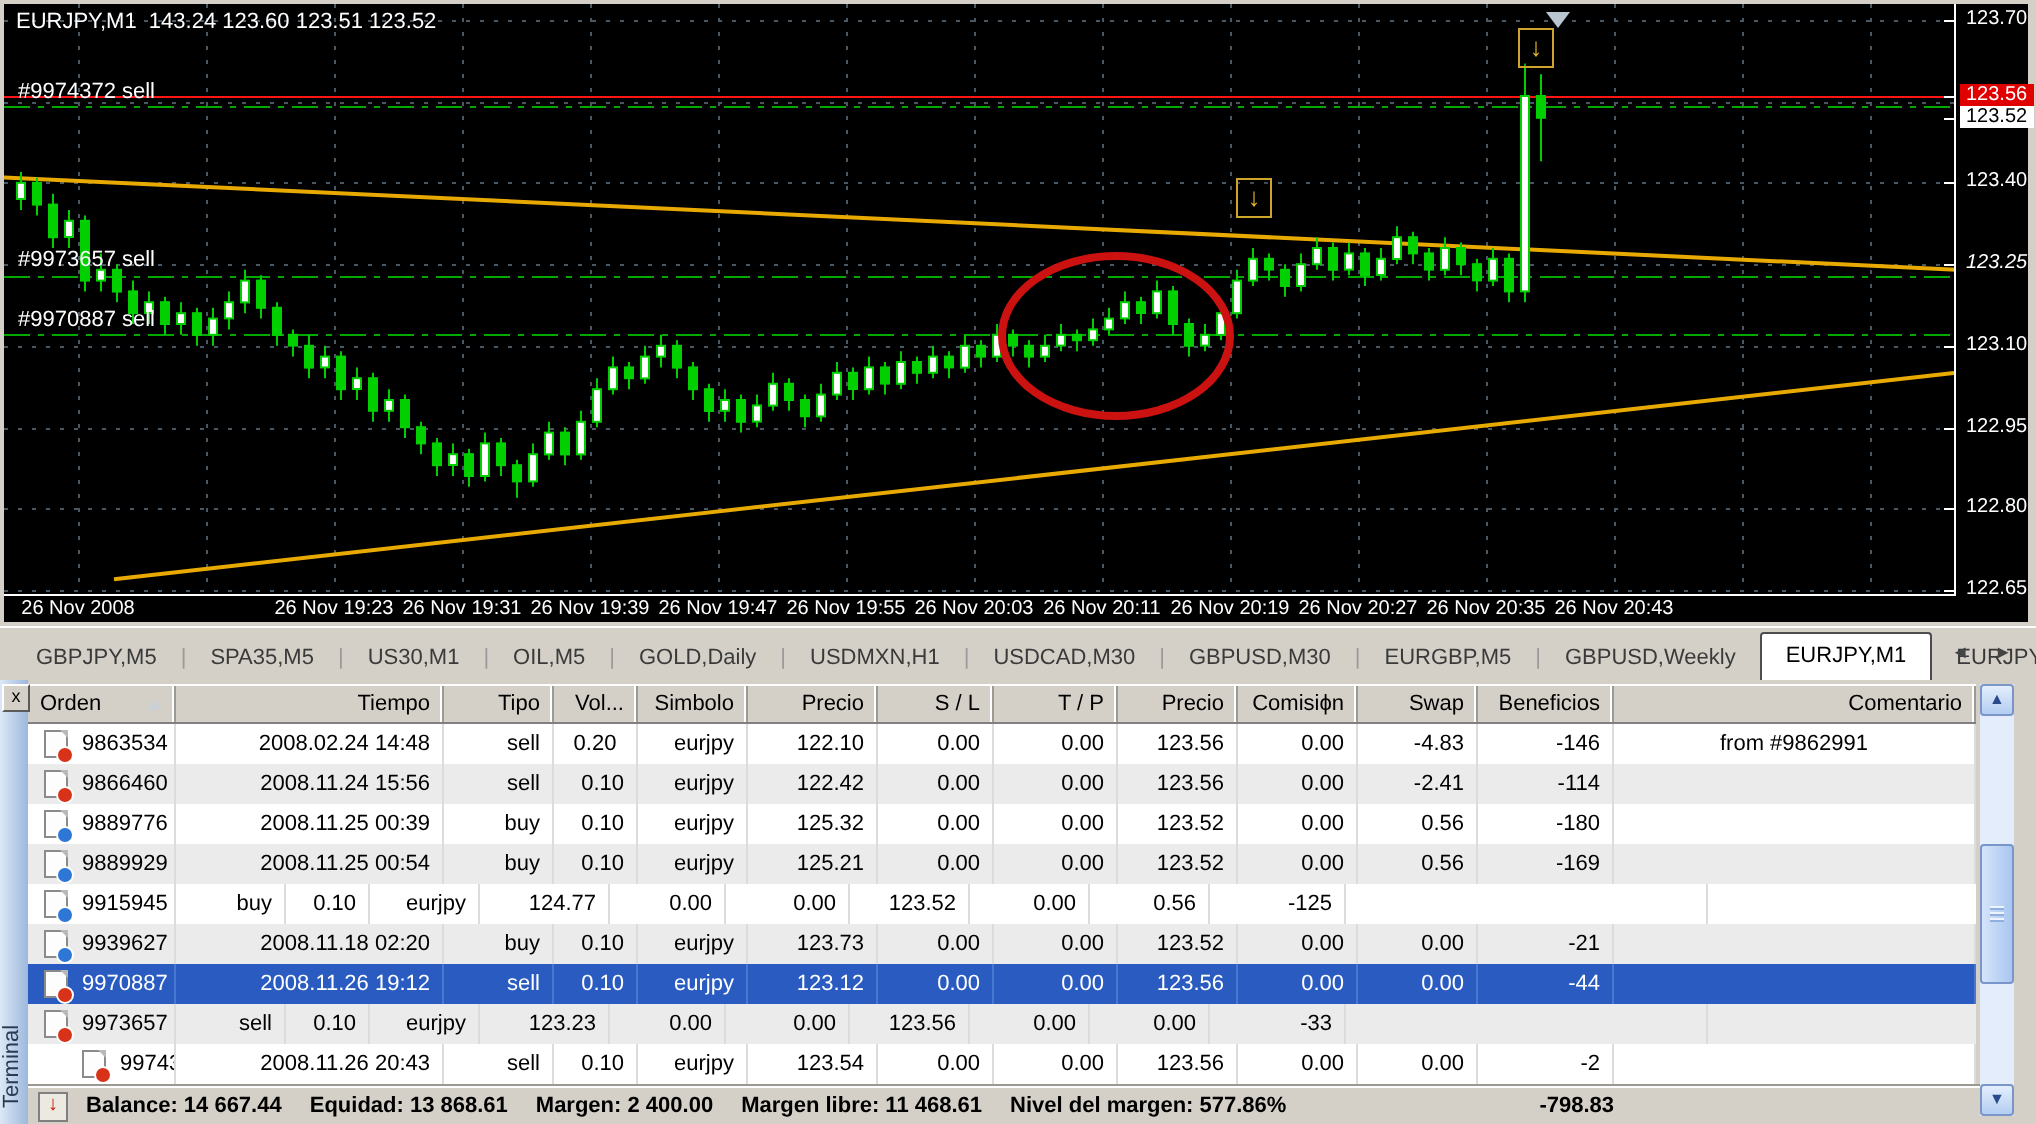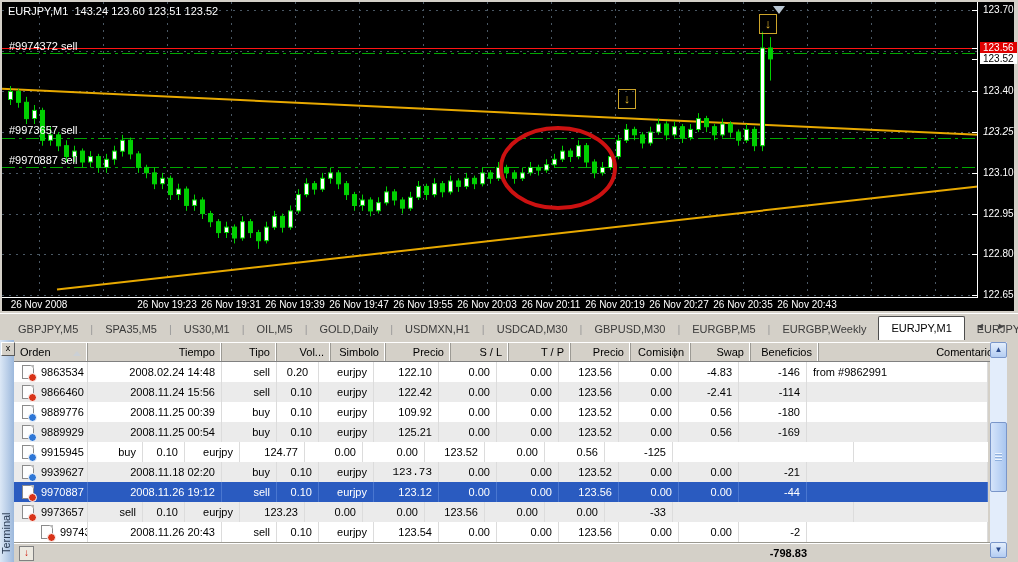--- a/index.html
+++ b/index.html
@@ -374,39 +374,39 @@
       <span class="tab">GOLD,Daily</span>
       <span class="tabdiv">|</span>
       <span class="tab">USDMXN,H1</span>
       <span class="tabdiv">|</span>
       <span class="tab">USDCAD,M30</span>
       <span class="tabdiv">|</span>
       <span class="tab">GBPUSD,M30</span>
       <span class="tabdiv">|</span>
       <span class="tab">EURGBP,M5</span>
       <span class="tabdiv">|</span>
-      <span class="tab">EURGBP,Weekly</span>
+      <span class="tab">GBPUSD,Weekly</span>
       <span class="tab active">EURJPY,M1</span>
       <span class="tab">EURJPY,M5</span>
     </div>
   <div class="tabnav">
     <span>◄</span>
     <span>►</span>
   </div>
 
   <div class="terminal">
     <div class="term-close">x</div>
     <div class="vtab">
       <span>Terminal</span>
     </div>
     <div class="thead" id="thead">
         <div class="hcell" style="width: 74px; text-align: left;">Orden<span class="sort-icon"></span></div>
         <div class="hcell" style="width: 134px; text-align: right;">Tiempo</div>
         <div class="hcell" style="width: 55px; text-align: right;">Tipo</div>
-        <div class="hcell" style="width: 54px; text-align: right;">Vol...</div>
+        <div class="hcell" style="width: 42px; text-align: right;">Vol...</div>
         <div class="hcell" style="width: 55px; text-align: right;">Simbolo</div>
         <div class="hcell" style="width: 65px; text-align: right;">Precio</div>
         <div class="hcell" style="width: 58px; text-align: right;">S / L</div>
         <div class="hcell" style="width: 62px; text-align: right;">T / P</div>
         <div class="hcell" style="width: 60px; text-align: right;">Precio</div>
         <div class="hcell" style="width: 60px; text-align: right;">Comisiϕn</div>
         <div class="hcell" style="width: 60px; text-align: right;">Swap</div>
         <div class="hcell" style="width: 68px; text-align: right;">Beneficios</div>
         <div class="hcell" style="width: 181px; text-align: right;">Comentario</div>
       </div>
@@ -420,21 +420,21 @@
           <div class="tcell" style="width: 55px; text-align: right;">sell</div>
           <div class="tcell" style="width: 42px; text-align: center;">0.20</div>
           <div class="tcell" style="width: 55px; text-align: right;">eurjpy</div>
           <div class="tcell" style="width: 65px; text-align: right;">122.10</div>
           <div class="tcell" style="width: 58px; text-align: right;">0.00</div>
           <div class="tcell" style="width: 62px; text-align: right;">0.00</div>
           <div class="tcell" style="width: 60px; text-align: right;">123.56</div>
           <div class="tcell" style="width: 60px; text-align: right;">0.00</div>
           <div class="tcell" style="width: 60px; text-align: right;">-4.83</div>
           <div class="tcell" style="width: 68px; text-align: right;">-146</div>
-          <div class="tcell" style="width: 181px; text-align: left;">from #9862991</div>
+          <div class="tcell" style="width: 181px; text-align: center;">from #9862991</div>
         </div>
         <div class="trow odd">
           <div class="tcell" style="width: 74px; text-align: left; display: flex;">
             <span class="doc-icon sell"></span>
             <span>9866460</span>
           </div>
           <div class="tcell" style="width: 134px; text-align: right;">2008.11.24 15:56</div>
           <div class="tcell" style="width: 55px; text-align: right;">sell</div>
           <div class="tcell" style="width: 42px; text-align: right;">0.10</div>
           <div class="tcell" style="width: 55px; text-align: right;">eurjpy</div>
@@ -449,21 +449,21 @@
         </div>
         <div class="trow">
           <div class="tcell" style="width: 74px; text-align: left; display: flex;">
             <span class="doc-icon buy"></span>
             <span>9889776</span>
           </div>
           <div class="tcell" style="width: 134px; text-align: right;">2008.11.25 00:39</div>
           <div class="tcell" style="width: 55px; text-align: right;">buy</div>
           <div class="tcell" style="width: 42px; text-align: right;">0.10</div>
           <div class="tcell" style="width: 55px; text-align: right;">eurjpy</div>
-          <div class="tcell" style="width: 65px; text-align: right;">109.92</div>
+          <div class="tcell" style="width: 65px; text-align: right;">125.32</div>
           <div class="tcell" style="width: 58px; text-align: right;">0.00</div>
           <div class="tcell" style="width: 62px; text-align: right;">0.00</div>
           <div class="tcell" style="width: 60px; text-align: right;">123.52</div>
           <div class="tcell" style="width: 60px; text-align: right;">0.00</div>
           <div class="tcell" style="width: 60px; text-align: right;">0.56</div>
           <div class="tcell" style="width: 68px; text-align: right;">-180</div>
           <div class="tcell" style="width: 181px; text-align: right;"></div>
         </div>
         <div class="trow odd">
           <div class="tcell" style="width: 74px; text-align: left; display: flex;">
@@ -502,21 +502,21 @@
         </div>
         <div class="trow odd">
           <div class="tcell" style="width: 74px; text-align: left; display: flex;">
             <span class="doc-icon buy"></span>
             <span>9939627</span>
           </div>
           <div class="tcell" style="width: 134px; text-align: right;">2008.11.18 02:20</div>
           <div class="tcell" style="width: 55px; text-align: right;">buy</div>
           <div class="tcell" style="width: 42px; text-align: right;">0.10</div>
           <div class="tcell" style="width: 55px; text-align: right;">eurjpy</div>
-          <div class="tcell" style="width: 65px; text-align: right; font-family: Liberation Mono, monospace;">123.73</div>
+          <div class="tcell" style="width: 65px; text-align: right;">123.73</div>
           <div class="tcell" style="width: 58px; text-align: right;">0.00</div>
           <div class="tcell" style="width: 62px; text-align: right;">0.00</div>
           <div class="tcell" style="width: 60px; text-align: right;">123.52</div>
           <div class="tcell" style="width: 60px; text-align: right;">0.00</div>
           <div class="tcell" style="width: 60px; text-align: right;">0.00</div>
           <div class="tcell" style="width: 68px; text-align: right;">-21</div>
           <div class="tcell" style="width: 181px; text-align: right;"></div>
         </div>
         <div class="trow selected">
           <div class="tcell" style="width: 74px; text-align: left; display: flex;">
@@ -572,17 +572,24 @@
           <div class="tcell" style="width: 181px; text-align: right;"></div>
         </div>
       </div>
     <div class="vscroll">
       <div class="sbtn up">▲</div>
       <div class="sthumb"></div>
       <div class="sbtn down">▼</div>
     </div>
     <div class="statusbar">
       <span class="status-icon">↓</span>
+      <span id="status-segments" style="display:flex">
+          <span class="sseg">Balance: 14 667.44</span>
+          <span class="sseg">Equidad: 13 868.61</span>
+          <span class="sseg">Margen: 2 400.00</span>
+          <span class="sseg">Margen libre: 11 468.61</span>
+          <span class="sseg">Nivel del margen: 577.86%</span>
+        </span>
       <span class="floating-pl">-798.83</span>
     </div>
   </div>
 
 </div>
 
 </body></html>

